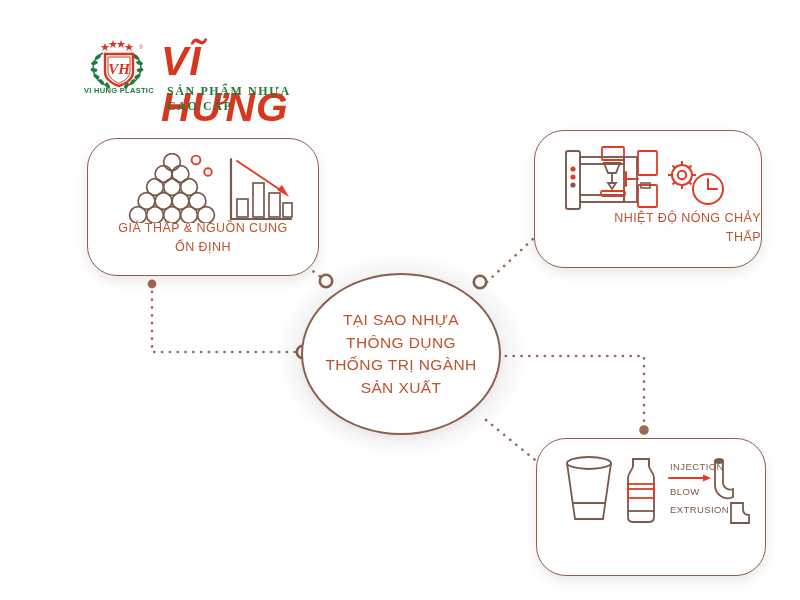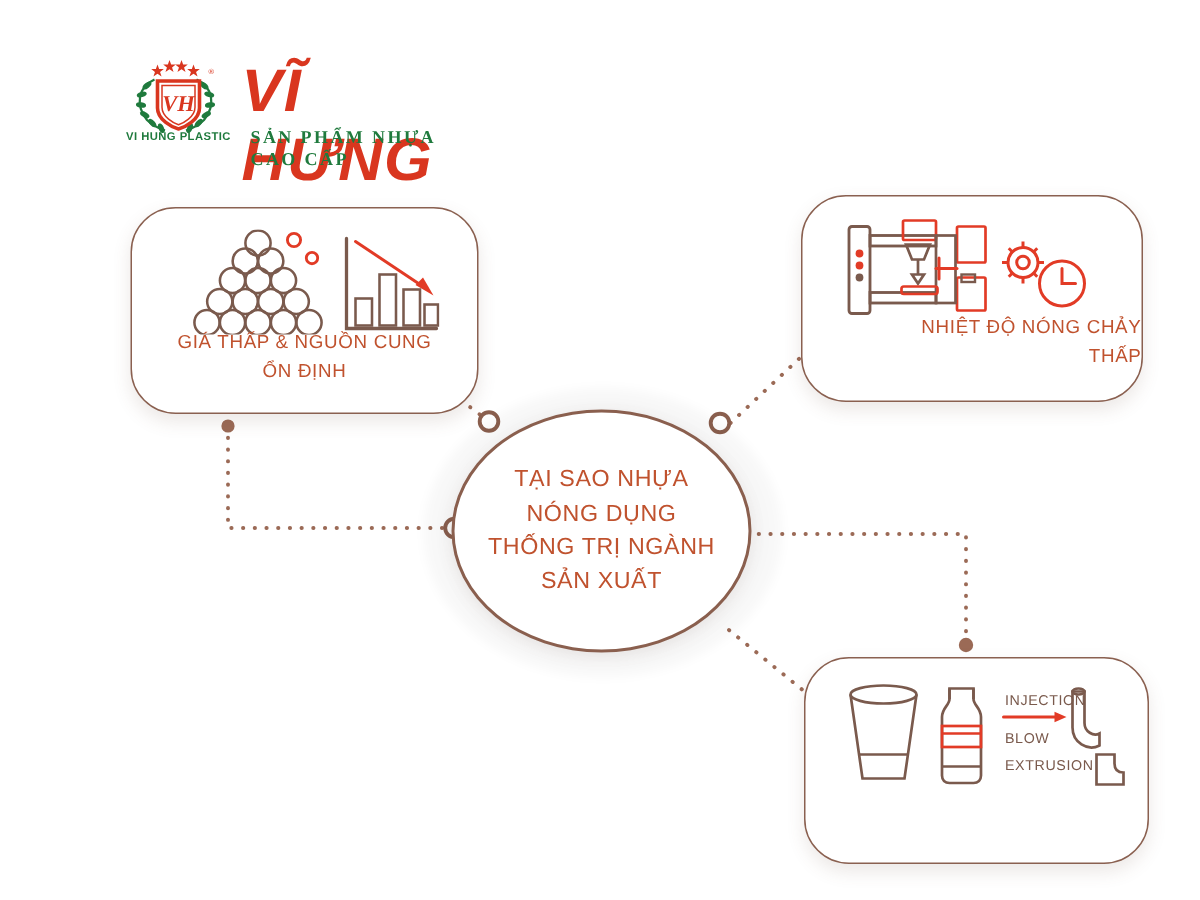--- a/index.html
+++ b/index.html
@@ -273,18 +273,18 @@
           <ellipse cx="164" cy="10" rx="4" ry="2"></ellipse>
           <path d="M176,60 L176,72 L194,72 L194,64 C190,64 188,62 188,58 L188,52 L176,52 Z"></path>
         </g>
       </svg>
     </div>
   </div>
 
   <div id="center-halo"></div>
   <div id="center-circle">
     <div id="center-text">TẠI SAO NHỰA
-NÓNG DỤNG
+THÔNG DỤNG
 THỐNG TRỊ NGÀNH
 SẢN XUẤT</div>
   </div>
 
 </div>
 
 </body></html>

